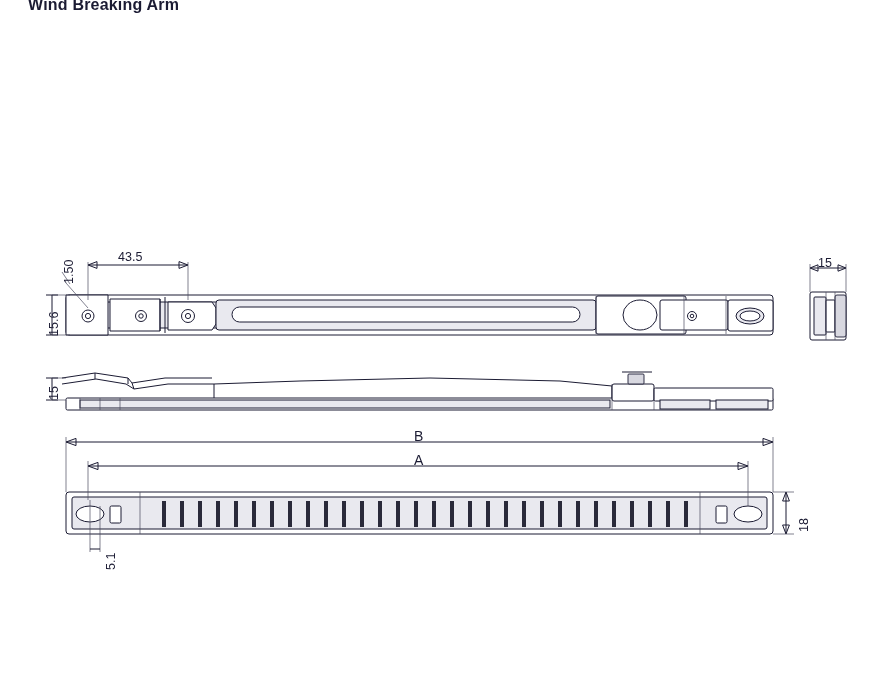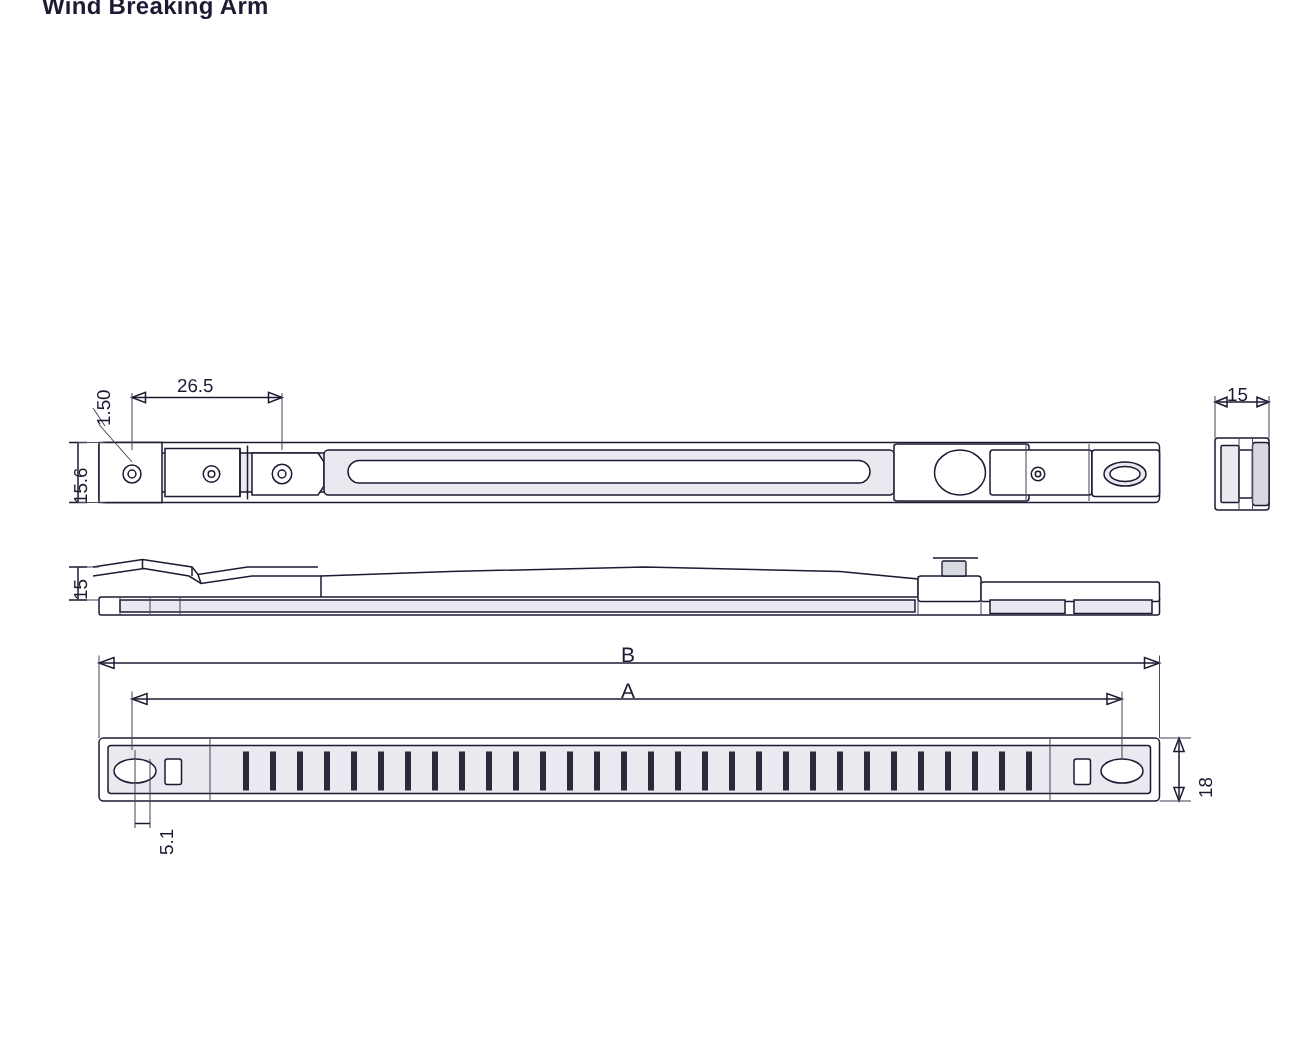--- a/index.html
+++ b/index.html
@@ -250,21 +250,21 @@
     <g>
       <line class="thin" x1="90" y1="500" x2="90" y2="552"></line>
       <line class="thin" x1="100" y1="506" x2="100" y2="552"></line>
       <line class="ln" x1="90" y1="549" x2="100" y2="549"></line>
     </g>
 
   </svg>
 
   <div class="dimtext vert" style="left:62px; top:284px; transform: rotate(-90deg);">1.50</div>
 
-  <div class="dimtext" style="left:118px; top:250px;">26.5</div>
+  <div class="dimtext" style="left:118px; top:250px;">43.5</div>
 
   <div class="dimtext vert" style="left:47px; top:336px; transform: rotate(-90deg);">15.6</div>
 
   <div class="dimtext" style="left:818px; top:256px;">15</div>
 
   <div class="dimtext vert" style="left:47px; top:400px; transform: rotate(-90deg);">15</div>
 
   <div class="dimtext" style="left:414px; top:428px; font-size:14px;">B</div>
 
   <div class="dimtext" style="left:414px; top:452px; font-size:14px;">A</div>

